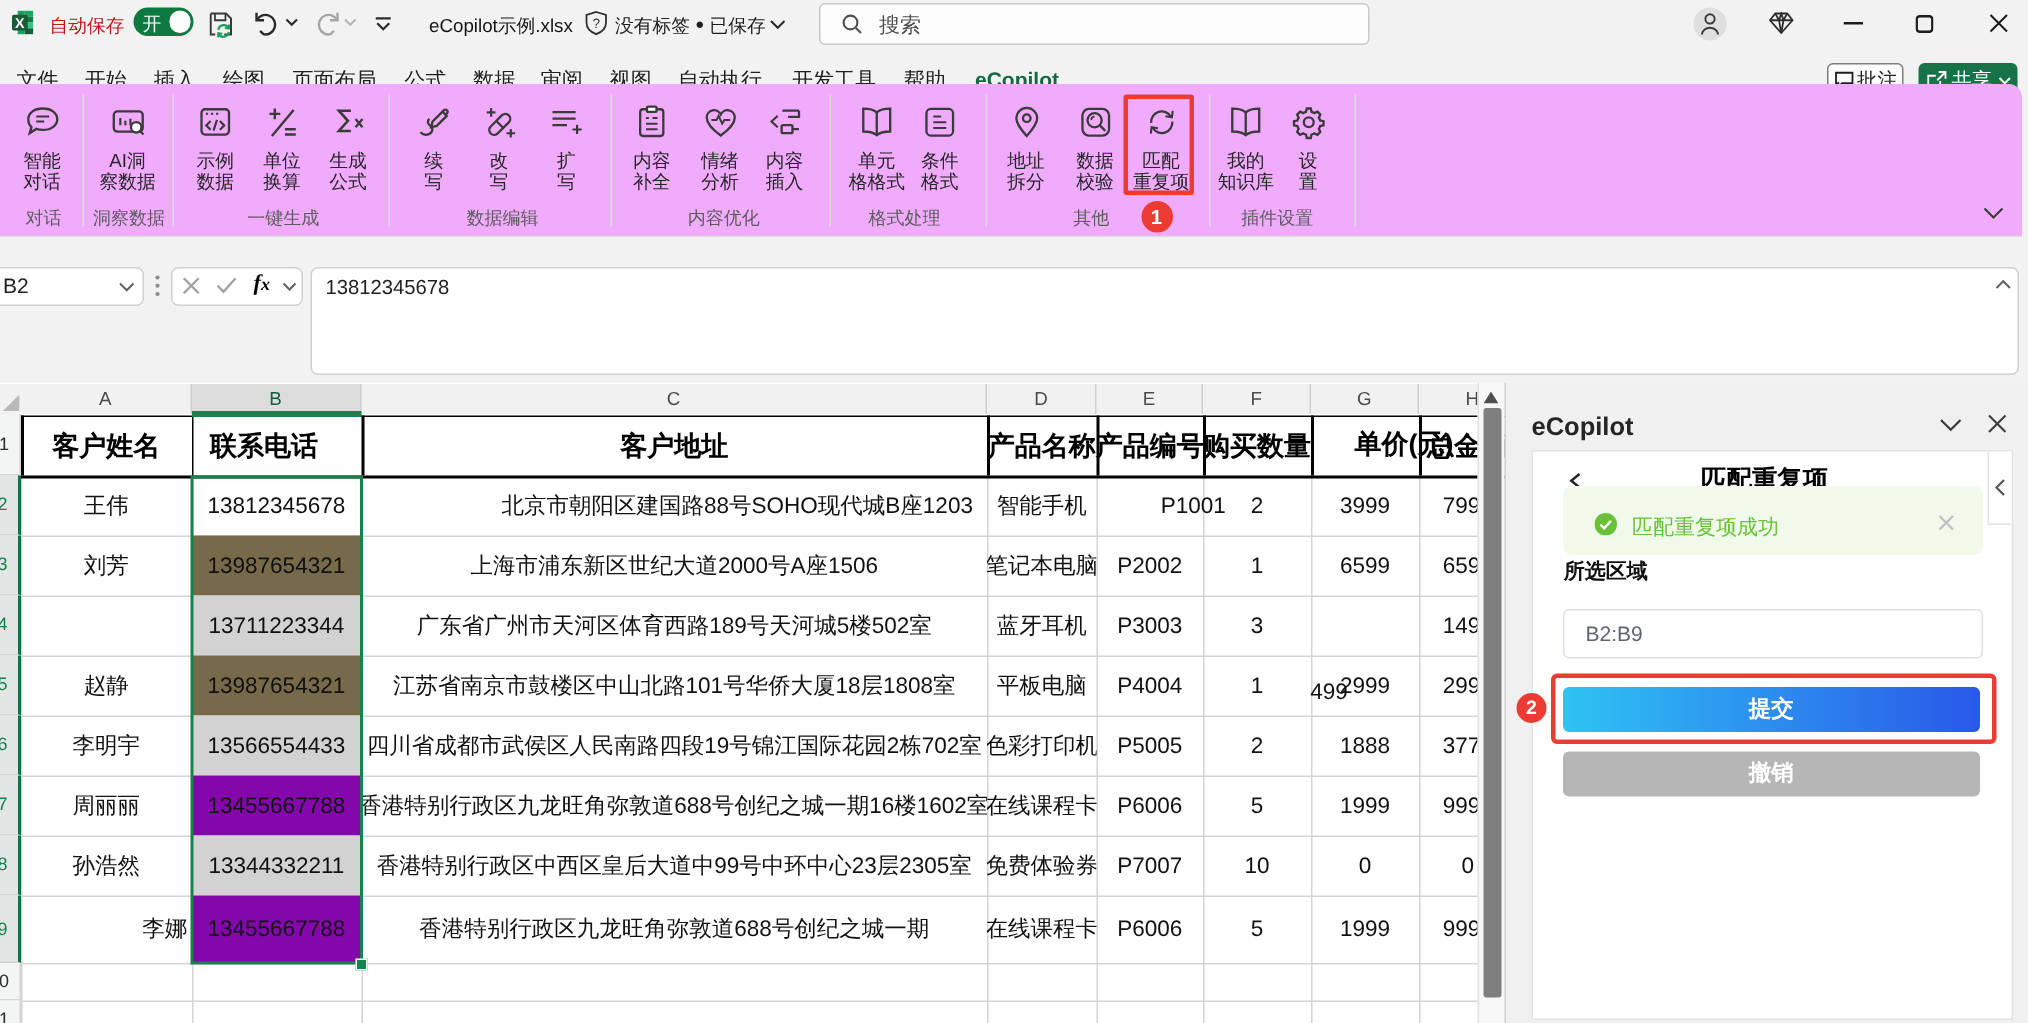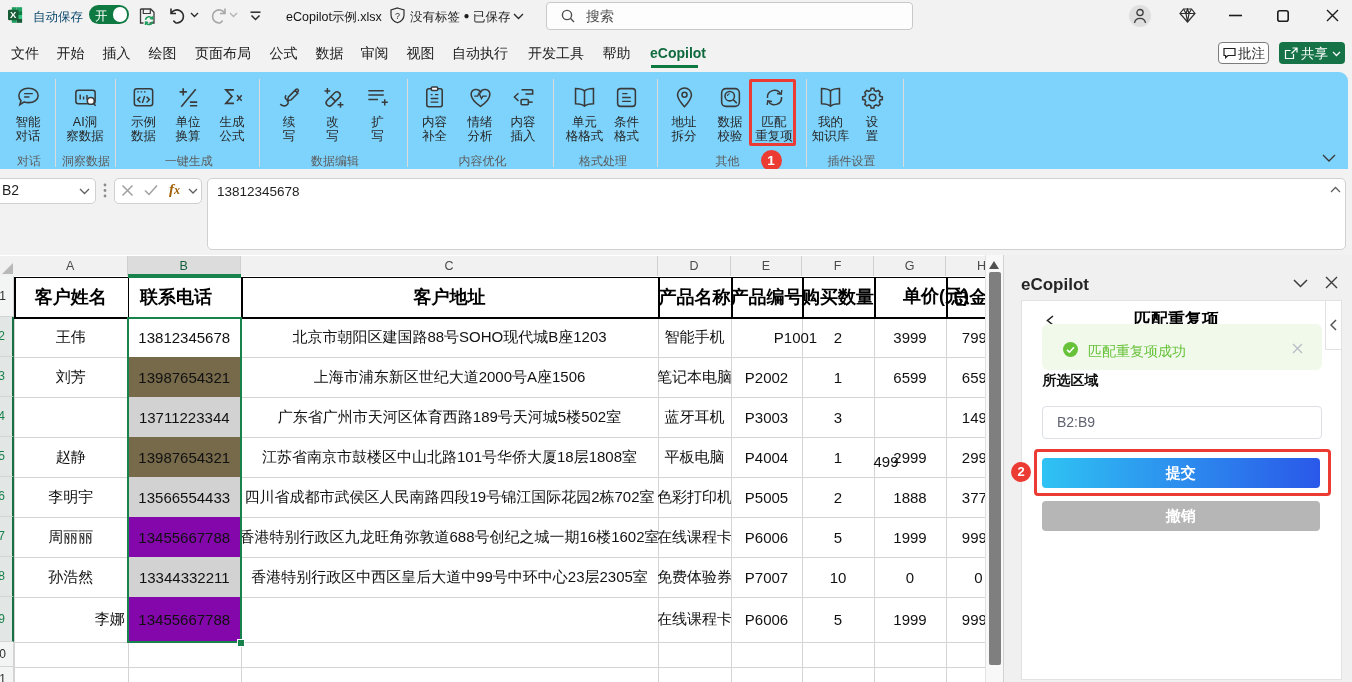--- a/index.html
+++ b/index.html
@@ -1,26 +1,26 @@
 <!DOCTYPE html>
 <html><head>
 <meta charset="utf-8">
 <style>
   html,body{margin:0;padding:0;}
   body{width:1352px;height:682px;overflow:hidden;font-family:"Liberation Sans",sans-serif;-webkit-font-smoothing:antialiased;}
   #app{position:absolute;left:0;top:0;width:1352px;height:682px;background:#f2f2f2;overflow:hidden;}
   .abs{position:absolute;}
   
   #titlebar{left:0;top:0;width:1352px;height:40px;background:#f2f2f2;}
-  .tb-text{font-size:12.5px;color:#0c4a6e;}
+  .tb-text{font-size:12.5px;color:#b91c1c;}
   
   #tabrow{left:0;top:40px;width:1352px;height:28px;background:#f2f2f2;}
   .tab{position:absolute;top:0;height:26px;line-height:26px;font-size:14px;color:#202020;text-align:center;}
   
-  #ribbon{left:0;top:72px;width:1348px;height:101px;background:#7dd3fc;border-radius:0 9px 0 0;border-bottom:1px solid #dadada;}
+  #ribbon{left:0;top:56px;width:1348px;height:101px;background:#f0abfc;border-radius:0 9px 0 0;border-bottom:1px solid #dadada;}
   .rbtn{position:absolute;top:4px;width:64px;text-align:center;}
   .rbtn svg{display:inline-block;}
   .rlab{margin-top:1px;font-size:12.5px;line-height:13.5px;color:#262626;white-space:nowrap;}
   .rsep{position:absolute;top:7px;height:88px;width:1px;background:#dcdcdc;}
   .rgrp{position:absolute;top:81px;font-size:12px;color:#5c5c5c;white-space:nowrap;transform:translateX(-50%);}
   
   #fbar{left:0;top:169px;width:1352px;height:86px;background:#f2f2f2;}
   
   #grid{left:0;top:255px;width:1352px;height:427px;background:#ffffff;overflow:hidden;}
   
@@ -336,21 +336,21 @@
         <circle cx="2" cy="13" r="1.4" fill="#8a8a8a"></circle>
       </svg>
 
     <div class="abs" style="left:113.5px;top:8.5px;width:88.5px;height:26px;background:#fff;border:1px solid #d0d0d0;border-radius:5px;box-sizing:border-box;"></div>
     <svg class="abs" style="left:121px;top:15px" width="13" height="13" viewBox="0 0 13 13" fill="none" stroke="#a0a0a0" stroke-width="1.5">
         <path d="M1.5 1.5 L11.5 11.5 M11.5 1.5 L1.5 11.5"></path>
       </svg>
     <svg class="abs" style="left:144px;top:15px" width="14" height="12" viewBox="0 0 14 12" fill="none" stroke="#a0a0a0" stroke-width="1.5">
         <path d="M1 6.5 L5 10.5 L13 1.5"></path>
       </svg>
-    <div class="abs" style="left:169px;top:11.5px;font-size:15px;color:#a16207;font-family:'Liberation Serif',serif;font-style:italic;font-weight:bold;">f<span style="font-size:12px;">x</span></div>
+    <div class="abs" style="left:169px;top:11.5px;font-size:15px;color:#000000;font-family:'Liberation Serif',serif;font-style:italic;font-weight:bold;">f<span style="font-size:12px;">x</span></div>
     <svg class="abs" style="left:188px;top:19px" width="10" height="7" viewBox="0 0 10 7" fill="none" stroke="#5f5f5f" stroke-width="1.3">
         <path d="M1 1 l4 4 L9 1"></path>
       </svg>
 
     <div class="abs" style="left:206.5px;top:8.5px;width:1139px;height:72px;background:#fff;border:1px solid #d0d0d0;border-radius:5px;box-sizing:border-box;"></div>
     <div class="abs" style="left:217px;top:15px;font-size:13.5px;color:#1f1f1f;">13812345678</div>
     <svg class="abs" style="left:1330px;top:17px" width="11" height="7" viewBox="0 0 11 7" fill="none" stroke="#5f5f5f" stroke-width="1.3">
         <path d="M1 6 l4.5 -4.5 L10 6"></path>
       </svg>
   </div>
@@ -422,21 +422,21 @@
     <div class="abs ctx hdr2" style="left:14px;top:21.5px;width:113.5px;height:40.5px;">客户姓名</div>
     <div class="abs ctx hdr2" style="left:127.5px;top:21.5px;width:97px;height:40.5px;">联系电话</div>
     <div class="abs ctx hdr2" style="left:241px;top:21.5px;width:417px;height:40.5px;">客户地址</div>
     <div class="abs ctx hdr2" style="left:658px;top:21.5px;width:73px;height:40.5px;">产品名称</div>
     <div class="abs ctx hdr2" style="left:731px;top:21.5px;width:71px;height:40.5px;">产品编号</div>
     <div class="abs ctx hdr2" style="left:802px;top:21.5px;width:72px;height:40.5px;">购买数量</div>
     <div class="abs ctx hdr2" style="left:900px;top:21.5px;width:72px;height:39px;">单价(元)</div>
     <div class="abs ctx hdr2" style="left:946px;top:21.5px;width:65px;height:40.5px;">总金额</div>
     <div class="abs ctx" style="left:14px;top:62px;width:113.5px;height:40px;">王伟</div>
     <div class="abs ctx" style="left:127.5px;top:62px;width:113.5px;height:40px;">13812345678</div>
-    <div class="abs ctx" style="left:241px;top:62px;width:417px;height:40px;">北京市朝阳区建国路88号SOHO现代城B座1203</div>
+    <div class="abs ctx" style="left:241px;top:62px;width:417px;height:40px;padding-left:42px;">北京市朝阳区建国路88号SOHO现代城B座1203</div>
     <div class="abs ctx" style="left:658px;top:62px;width:73px;height:40px;">智能手机</div>
     <div class="abs ctx" style="left:760px;top:62px;width:71px;height:40px;">P1001</div>
     <div class="abs ctx" style="left:802px;top:62px;width:72px;height:40px;">2</div>
     <div class="abs ctx" style="left:874px;top:62px;width:72px;height:40px;">3999</div>
     <div class="abs ctx" style="left:946px;top:62px;width:65px;height:40px;">7998</div>
     <div class="abs ctx" style="left:14px;top:102px;width:113.5px;height:40px;">刘芳</div>
     <div class="abs ctx" style="left:127.5px;top:102px;width:113.5px;height:40px;">13987654321</div>
     <div class="abs ctx" style="left:241px;top:102px;width:417px;height:40px;">上海市浦东新区世纪大道2000号A座1506</div>
     <div class="abs ctx" style="left:658px;top:102px;width:73px;height:40px;">笔记本电脑</div>
     <div class="abs ctx" style="left:731px;top:102px;width:71px;height:40px;">P2002</div>
@@ -477,20 +477,21 @@
     <div class="abs ctx" style="left:14px;top:302px;width:113.5px;height:40px;">孙浩然</div>
     <div class="abs ctx" style="left:127.5px;top:302px;width:113.5px;height:40px;">13344332211</div>
     <div class="abs ctx" style="left:241px;top:302px;width:417px;height:40px;">香港特别行政区中西区皇后大道中99号中环中心23层2305室</div>
     <div class="abs ctx" style="left:658px;top:302px;width:73px;height:40px;">免费体验券</div>
     <div class="abs ctx" style="left:731px;top:302px;width:71px;height:40px;">P7007</div>
     <div class="abs ctx" style="left:802px;top:302px;width:72px;height:40px;">10</div>
     <div class="abs ctx" style="left:874px;top:302px;width:72px;height:40px;">0</div>
     <div class="abs ctx" style="left:946px;top:302px;width:65px;height:40px;">0</div>
     <div class="abs ctx" style="left:14px;top:342px;width:113.5px;height:45px;padding-left:39px;">李娜</div>
     <div class="abs ctx" style="left:127.5px;top:342px;width:113.5px;height:45px;">13455667788</div>
+    <div class="abs ctx" style="left:241px;top:342px;width:417px;height:45px;">香港特别行政区九龙旺角弥敦道688号创纪之城一期</div>
     <div class="abs ctx" style="left:658px;top:342px;width:73px;height:45px;">在线课程卡</div>
     <div class="abs ctx" style="left:731px;top:342px;width:71px;height:45px;">P6006</div>
     <div class="abs ctx" style="left:802px;top:342px;width:72px;height:45px;">5</div>
     <div class="abs ctx" style="left:874px;top:342px;width:72px;height:45px;">1999</div>
     <div class="abs ctx" style="left:946px;top:342px;width:65px;height:45px;">9995</div>
 
     <div class="abs" style="left:126.5px;top:61.5px;width:115.5px;height:326.5px;border:2px solid #17824c;box-sizing:border-box;"></div>
     <div class="abs" style="left:236.5px;top:383.5px;width:8px;height:8px;background:#17824c;border:1.5px solid #fff;box-sizing:border-box;"></div>
 
     <div class="abs" style="left:985px;top:0;width:18px;height:427px;background:#f8f8f8;border-left:1px solid #e2e2e2;box-sizing:border-box;"></div>

